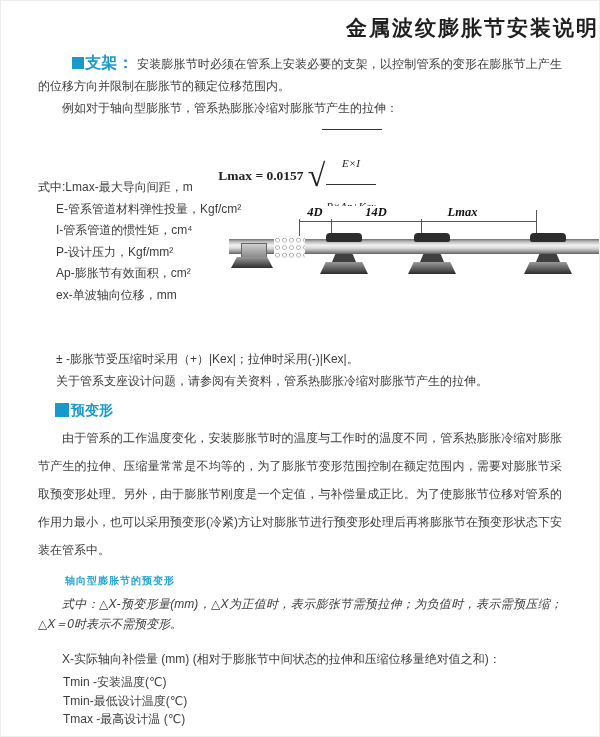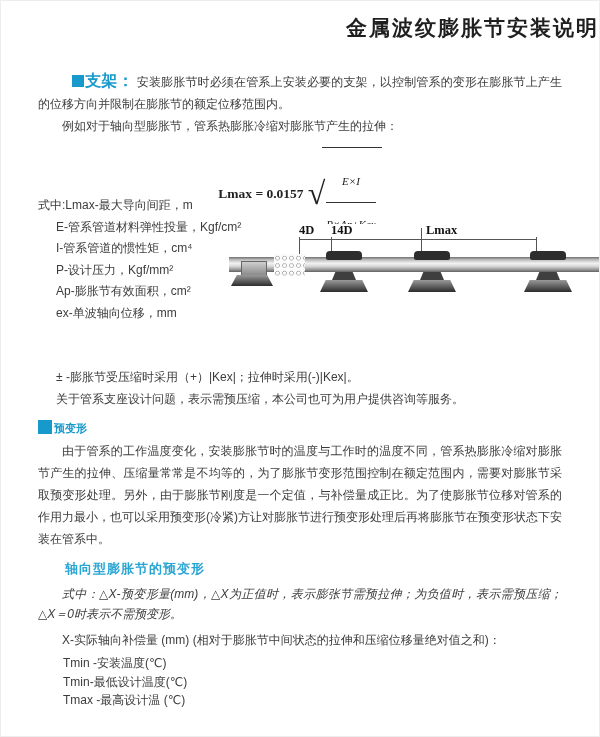--- a/index.html
+++ b/index.html
@@ -18,21 +18,21 @@
 
   .title{
     padding-top:13px;text-align:right;font-size:21px;font-weight:bold;
     letter-spacing:2px;color:var(--title);
   }
 
   .para{
     margin:0 37px;line-height:22px;text-align:justify;color:var(--text);
   }
   .para.indent{text-indent:24px;}
-  .support-para{margin-top:28px;text-indent:34px;font-family:Liberation Serif, serif;}
+  .support-para{margin-top:10px;text-indent:34px;}
 
   .sec-inline-heading{
     color:var(--accent);font-size:16px;font-weight:bold;white-space:nowrap;
   }
   .sq{
     display:inline-block;background:var(--accent);vertical-align:-1px;
   }
   .sq.small{width:12px;height:12px;margin-right:1px;}
   .sq.big{width:14px;height:14px;margin-right:2px;vertical-align:-2px;}
 
@@ -54,23 +54,23 @@
 
   
   .defs-wrap{position:relative;margin-top:8px;height:172px;}
   .def-line{line-height:21.6px;margin-left:55px;white-space:nowrap;}
   .def-line.first{margin-left:37px;}
 
   .diagram{position:absolute;left:228px;top:30px;width:370px;height:72px;}
   .dim-line{position:absolute;left:70px;top:14px;width:237px;border-top:1px solid #555;}
   .tick{position:absolute;top:3px;width:0;height:28px;border-left:1px solid #555;}
   .dim-label{
-    position:absolute;top:-1px;text-align:left;
+    position:absolute;top:-1px;text-align:center;
     font-family:"Liberation Serif","DejaVu Serif",serif;font-weight:bold;
-    font-size:12.5px;color:#111;background:#fff;line-height:13px;
+    font-size:12.5px;color:#111;background:#fff;line-height:13px;font-style:italic;
   }
   .pipe{
     position:absolute;left:0;top:32px;width:370px;height:15px;
     background:linear-gradient(#6f6f6f 0%,#bcbcbc 18%,#f2f2f2 42%,#d8d8d8 62%,#8c8c8c 88%,#5f5f5f 100%);
   }
   .bellows{
     position:absolute;left:45px;top:29px;width:31px;height:22px;background:#fbfbfb;
     background-image:radial-gradient(circle at 3.5px 4px,#ffffff 1.3px,#9a9a9a 1.9px,rgba(0,0,0,0) 2.6px);
     background-size:7px 7.5px;
   }
@@ -93,24 +93,24 @@
     background:linear-gradient(#cfcfcf,#8a8a8a);border:1px solid #666;
   }
   .anchor-base{
     position:absolute;left:2px;top:50px;width:42px;height:11px;
     background:linear-gradient(#9a9a9a,#2c2c2c);
     clip-path:polygon(14% 0,86% 0,100% 100%,0 100%);
   }
 
   
   .sec-heading{
-    margin:10px 0 4px 37px;color:var(--accent);font-size:11px;font-weight:bold;
+    margin:10px 0 4px 54px;color:var(--accent);font-size:14px;font-weight:bold;
   }
   .sub-heading{
-    color:var(--subheading);font-size:13px;font-weight:bold;letter-spacing:1px;
+    color:var(--subheading);font-size:10px;font-weight:bold;letter-spacing:1px;
   }
   .sub-heading.axial{margin:10px 0 0 64px;}
 
   
   .f2{margin-top:12px;height:34px;font-size:13px;}
   .f2 .bold{font-weight:bold;}
   .f2 .paren{font-size:21px;vertical-align:-2px;font-weight:normal;}
 
   .tline{margin-left:62px;line-height:18.5px;white-space:nowrap;}
   .axial-para{line-height:20px;margin-top:6px;font-style:italic;}
@@ -141,21 +141,21 @@
     <div class="def-line">ex-单波轴向位移，mm</div>
 
     <div class="diagram">
       <div class="dim-line"></div>
       <div class="tick" style="left:70px"></div>
       <div class="tick" style="left:102px"></div>
       <div class="tick" style="left:192px"></div>
       <div class="tick" style="left:307px"></div>
       <div class="dim-label" style="left:70px;width:32px">4D</div>
       <div class="dim-label" style="left:102px;width:90px">14D</div>
-      <div class="dim-label" style="left:197px;width:115px">Lmax</div>
+      <div class="dim-label" style="left:176px;width:115px">Lmax</div>
 
       <div class="pipe"></div>
       <div class="bellows"></div>
 
       <div class="anchor-block"></div>
       <div class="anchor-base"></div>
 
       <div class="support" style="left:91px;top:26px">
         <div class="cap"></div>
         <div class="neck"></div>
@@ -168,30 +168,30 @@
       </div>
       <div class="support" style="left:295px;top:26px">
         <div class="cap"></div>
         <div class="neck"></div>
         <div class="base"></div>
       </div>
     </div>
   </div>
 
   <div class="def-line">± -膨胀节受压缩时采用（+）|Kex|；拉伸时采用(-)|Kex|。</div>
-  <div class="def-line">关于管系支座设计问题，表示需预压缩，本公司也可为用户提供咨询等服务。</div>
+  <div class="def-line">关于管系支座设计问题，请参阅有关资料，管系热膨胀冷缩对膨胀节产生的拉伸。</div>
 
   <div class="sec-heading"><span class="sq big"></span><span>预变形</span></div>
-  <p class="para indent" style="line-height:22px">由于管系的工作温度变化，安装膨胀节时的温度与工作时的温度不同，管系热膨胀冷缩对膨胀节产生的拉伸、压缩量常常是不均等的，为了膨胀节变形范围控制在额定范围内，需要对膨胀节采取预变形处理。另外，由于膨胀节刚度是一个定值，与补偿量成正比。为了使膨胀节位移对管系的作用力最小，也可以采用预变形(冷紧)方让对膨胀节进行预变形处理后再将膨胀节在预变形状态下安装在管系中。</p>
+  <p class="para indent" style="line-height:28px">由于管系的工作温度变化，安装膨胀节时的温度与工作时的温度不同，管系热膨胀冷缩对膨胀节产生的拉伸、压缩量常常是不均等的，为了膨胀节变形范围控制在额定范围内，需要对膨胀节采取预变形处理。另外，由于膨胀节刚度是一个定值，与补偿量成正比。为了使膨胀节位移对管系的作用力最小，也可以采用预变形(冷紧)方让对膨胀节进行预变形处理后再将膨胀节在预变形状态下安装在管系中。</p>
 
   <div class="sub-heading axial">轴向型膨胀节的预变形</div>
 
 
   <p class="para indent axial-para">式中：△X-预变形量(mm)，△X为正值时，表示膨张节需预拉伸；为负值时，表示需预压缩；△X＝0时表示不需预变形。</p>
-  <p class="para indent" style="line-height:20px;margin-top:6px">X-实际轴向补偿量 (mm) (相对于膨胀节中间状态的拉伸和压缩位移量绝对值之和)：</p>
+  <p class="para indent" style="line-height:20px;margin-top:15px">X-实际轴向补偿量 (mm) (相对于膨胀节中间状态的拉伸和压缩位移量绝对值之和)：</p>
 
   <div style="margin-top:4px">
     <div class="tline">Tmin -安装温度(℃)</div>
     <div class="tline">Tmin-最低设计温度(℃)</div>
     <div class="tline">Tmax -最高设计温 (℃)</div>
 
   </div>
 
 </div>
 

